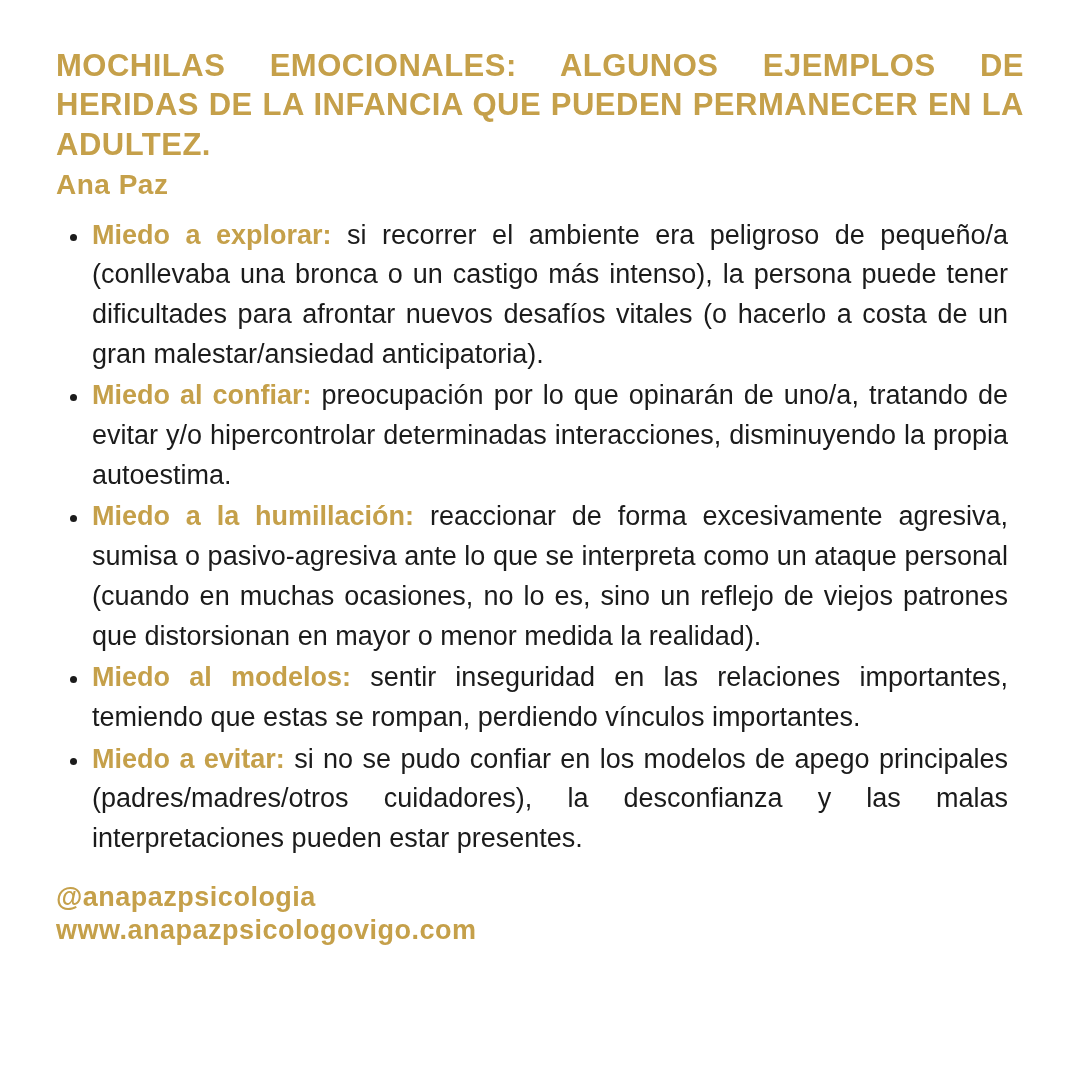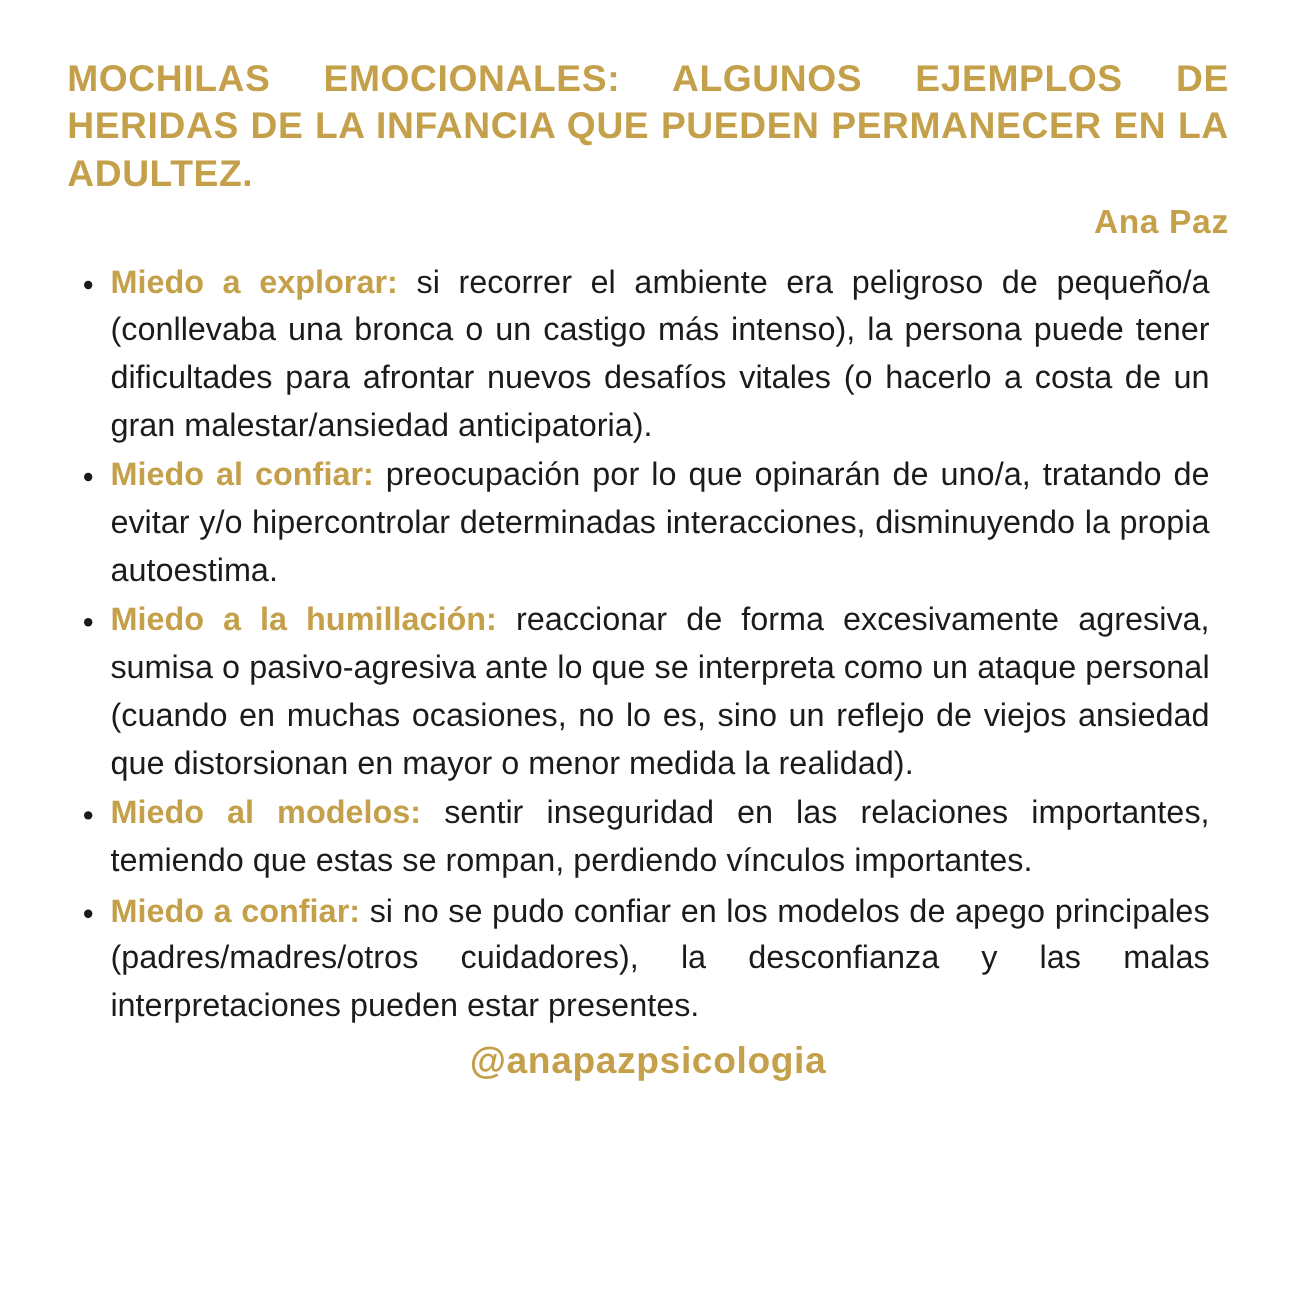--- a/index.html
+++ b/index.html
@@ -27,21 +27,21 @@
     color: var(--accent, #c5a04a);
     font-size: 31px;
     font-weight: bold;
     line-height: 1.27;
     letter-spacing: 0.5px;
     text-align: justify;
     text-align-last: left;
   }
   .author {
     margin-top: -32px; 
-    text-align: right;
+    text-align: left;
     color: var(--accent, #c5a04a);
     font-size: 28px;
     font-weight: bold;
     letter-spacing: 0.5px;
     line-height: 1.2;
     padding-top: 36px;
   }
   .fear-list {
     margin: 14px 16px 0 0;
     padding: 0 0 0 34px;
@@ -58,25 +58,24 @@
   }
   .fear-list li::marker {
     color: var(--text, #1b1b1b);
     font-size: 22px;
   }
   .lead {
     color: var(--accent, #c5a04a);
     font-weight: bold;
   }
   .footer {
-    margin-top: 4px;
-    text-align: center;
+    margin-top: 20px;
     color: var(--accent, #c5a04a);
     font-weight: bold;
-    font-size: 31px;
+    font-size: 27px;
     line-height: 1.25;
     letter-spacing: 0.5px;
   }
 </style>
 </head>
 <body>
 
 <div class="poster">
 
   <header>
@@ -88,30 +87,31 @@
 
     <li>
       <span class="lead">Miedo a explorar:</span><span class="body"> si recorrer el ambiente era peligroso de pequeño/a (conllevaba una bronca o un castigo más intenso), la persona puede tener dificultades para afrontar nuevos desafíos vitales (o hacerlo a costa de un gran malestar/ansiedad anticipatoria).</span>
     </li>
 
     <li>
       <span class="lead">Miedo al confiar:</span><span class="body"> preocupación por lo que opinarán de uno/a, tratando de evitar y/o hipercontrolar determinadas interacciones, disminuyendo la propia autoestima.</span>
     </li>
 
     <li>
-      <span class="lead">Miedo a la humillación:</span><span class="body"> reaccionar de forma excesivamente agresiva, sumisa o pasivo-agresiva ante lo que se interpreta como un ataque personal (cuando en muchas ocasiones, no lo es, sino un reflejo de viejos ansiedad que distorsionan en mayor o menor medida la realidad).</span>
+      <span class="lead">Miedo a la humillación:</span><span class="body"> reaccionar de forma excesivamente agresiva, sumisa o pasivo-agresiva ante lo que se interpreta como un ataque personal (cuando en muchas ocasiones, no lo es, sino un reflejo de viejos patrones que distorsionan en mayor o menor medida la realidad).</span>
     </li>
 
     <li>
       <span class="lead">Miedo al modelos:</span><span class="body"> sentir inseguridad en las relaciones importantes, temiendo que estas se rompan, perdiendo vínculos importantes.</span>
     </li>
 
     <li>
-      <span class="lead">Miedo a confiar:</span><span class="body"> si no se pudo confiar en los modelos de apego principales (padres/madres/otros cuidadores), la desconfianza y las malas interpretaciones pueden estar presentes.</span>
+      <span class="lead">Miedo a evitar:</span><span class="body"> si no se pudo confiar en los modelos de apego principales (padres/madres/otros cuidadores), la desconfianza y las malas interpretaciones pueden estar presentes.</span>
     </li>
 
   </ul>
 
   <footer class="footer">
     <div>@anapazpsicologia</div>
+    <div>www.anapazpsicologovigo.com</div>
   </footer>
 
 </div>
 
 </body></html>

